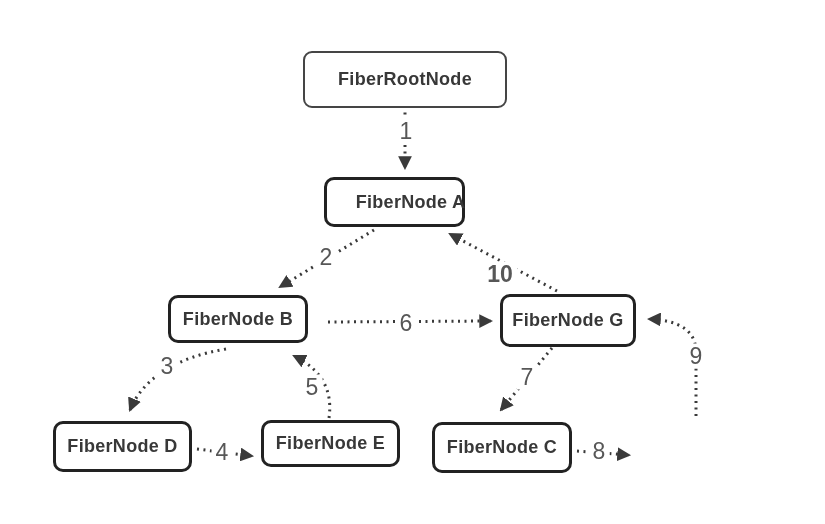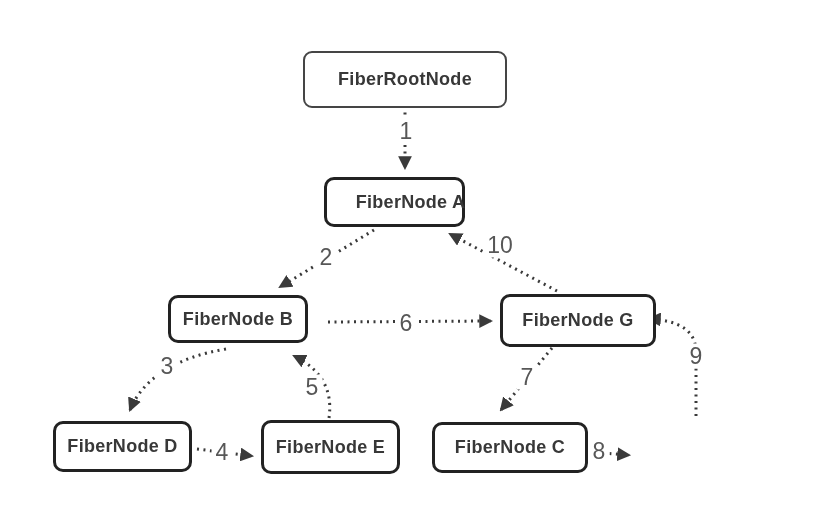--- a/index.html
+++ b/index.html
@@ -79,42 +79,42 @@
       <path d="M557,291 L450,234" marker-end="url(#arrow)"></path>
     </g>
   </svg>
 
   <div class="node node-root" style="left:303px; top:51px;  width:204px; height:57px;">FiberRootNode</div>
 
   <div class="node" style="left:324px; top:177px; width:141px; height:50px;padding-left:32px;">FiberNode A</div>
 
   <div class="node" style="left:168px; top:295px; width:140px; height:48px;">FiberNode B</div>
 
-  <div class="node" style="left:500px; top:294px; width:156px; height:53px;">FiberNode G</div>
+  <div class="node" style="left:500px; top:294px; width:136px; height:53px;">FiberNode G</div>
 
   <div class="node" style="left:53px;  top:421px; width:139px; height:51px;">FiberNode D</div>
 
-  <div class="node" style="left:261px; top:420px; width:139px; height:54px;">FiberNode E</div>
+  <div class="node" style="left:261px; top:420px; width:139px; height:47px;">FiberNode E</div>
 
-  <div class="node" style="left:432px; top:422px; width:156px; height:51px;">FiberNode C</div>
+  <div class="node" style="left:432px; top:422px; width:140px; height:51px;">FiberNode C</div>
 
 
   <div class="edge-label" style="left:406px; top:131px;">1</div>
 
   <div class="edge-label" style="left:326px; top:257px;">2</div>
 
   <div class="edge-label" style="left:167px; top:366px;">3</div>
 
   <div class="edge-label" style="left:222px; top:452px;">4</div>
 
   <div class="edge-label" style="left:312px; top:387px;">5</div>
 
   <div class="edge-label" style="left:406px; top:323px;">6</div>
 
   <div class="edge-label" style="left:527px; top:377px;">7</div>
 
   <div class="edge-label" style="left:599px; top:451px;">8</div>
 
   <div class="edge-label" style="left:696px; top:356px;">9</div>
 
-  <div class="edge-label" style="left:500px; top:245px;">10</div>
+  <div class="edge-label" style="left:500px; top:274px;font-weight:bold;">10</div>
 
 </div>
 
 </body></html>

